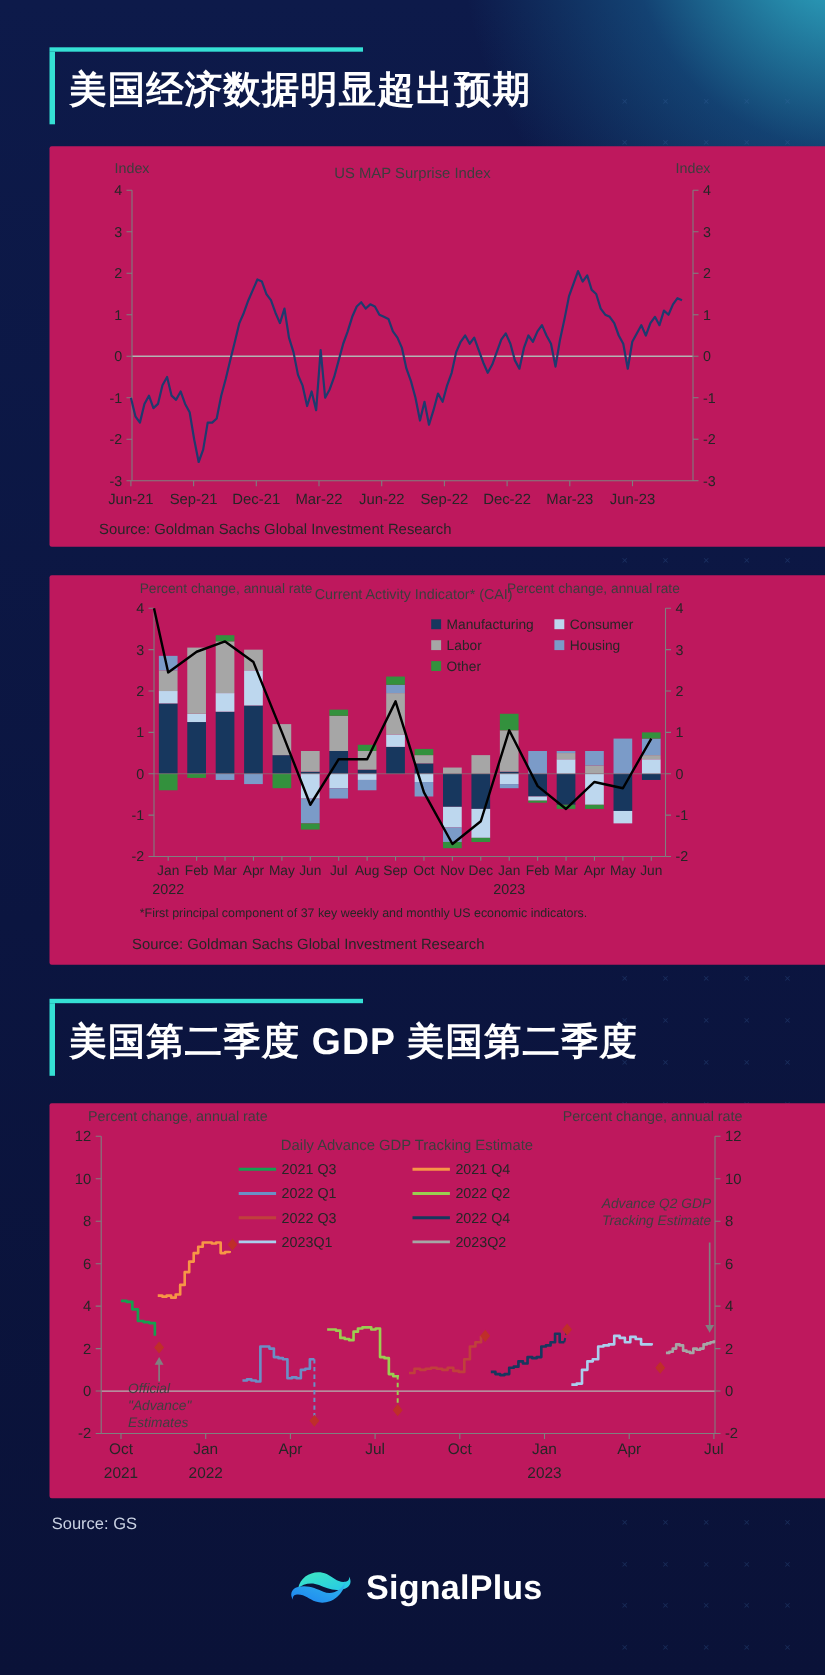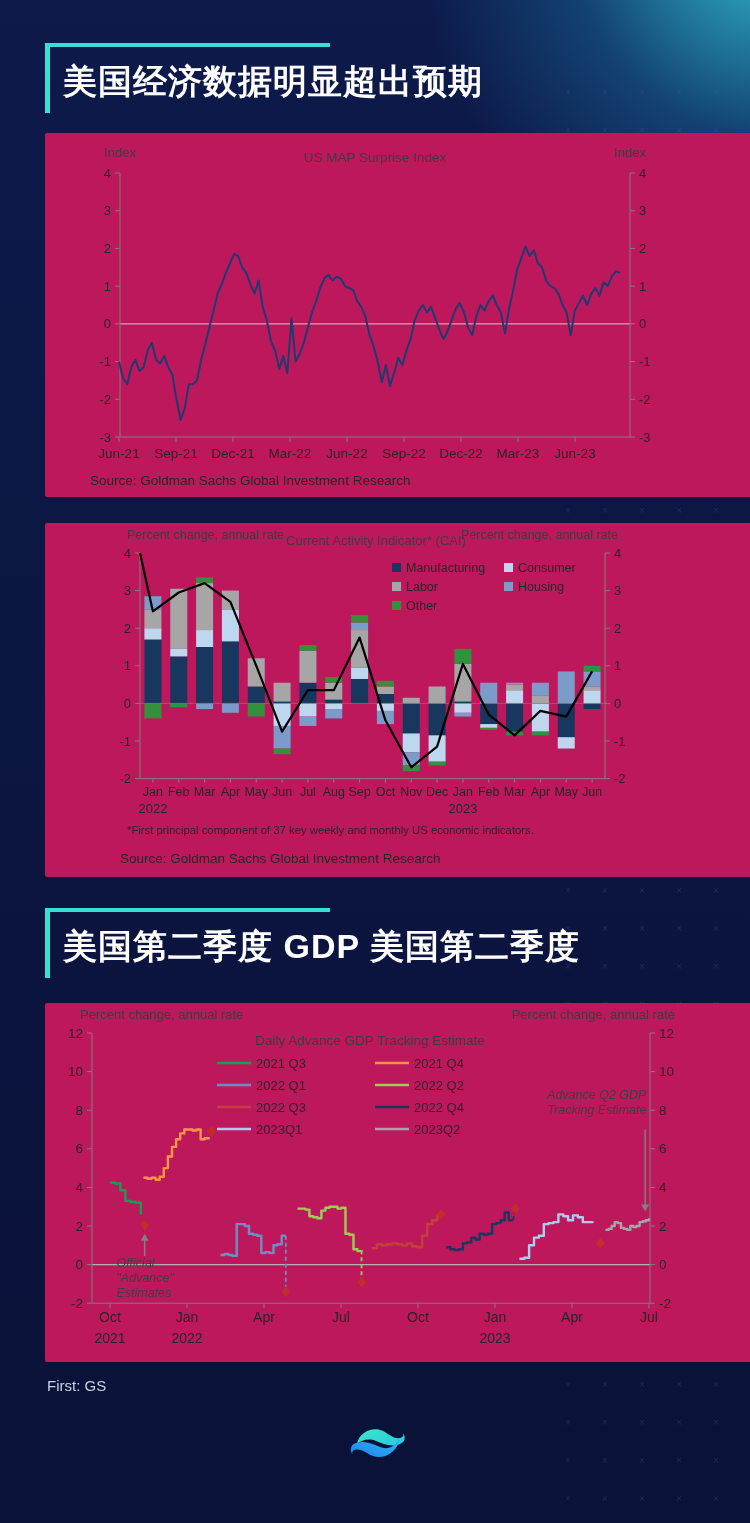--- a/index.html
+++ b/index.html
@@ -568,30 +568,31 @@
       <text x="71.41666666666667" y="294.40999999999997" text-anchor="start" font-size="12.5" font-style="italic" fill="#3f3f3f">Estimates</text>
       <line x1="99.65" y1="252.91500000000002" x2="99.65" y2="236.72000000000003" stroke="#808080" stroke-width="1.5"></line>
       <path d="M99.65 230.72000000000003L95.65 237.72000000000003L103.65 237.72000000000003Z" fill="#808080"></path>
       <text x="601.4333333333333" y="95.62" text-anchor="end" font-size="12.5" font-style="italic" fill="#3f3f3f">Advance Q2 GDP</text>
       <text x="601.4333333333333" y="111.06" text-anchor="end" font-size="12.5" font-style="italic" fill="#3f3f3f">Tracking Estimate</text>
       <line x1="600.1500000000001" y1="126.5" x2="600.1500000000001" y2="202.525" stroke="#808080" stroke-width="1.5"></line>
       <path d="M600.1500000000001 208.525L596.1500000000001 201.525L604.1500000000001 201.525Z" fill="#808080"></path>
     </svg>
 </div>
 
-<div class="src-gs">First: GS</div>
+<div class="src-gs">Source: GS</div>
 
 <div class="logo">
   <svg width="64" height="48" viewBox="0 0 64 48">
     <defs>
       <linearGradient id="lgA" x1="0" y1="0" x2="1" y2="1">
         <stop offset="0" stop-color="#3fe8c0"></stop>
           <stop offset="1" stop-color="#25c8e8"></stop>
       </linearGradient>
       <linearGradient id="lgB" x1="1" y1="0" x2="0" y2="1">
         <stop offset="0" stop-color="#2fb9ec"></stop>
           <stop offset="1" stop-color="#1e82f0"></stop>
       </linearGradient>
     </defs>
     <path d="M14 24 C16 12 30 6 40 11 C46 14 50 19 57 18 C60 17.6 61 15 60 13 C63 17 62 22 57 24 C48 27.5 40 24 33 21 C26 18 18 20 14 24 Z" fill="url(#lgA)"></path>
     <path d="M57 18 C55 32 41 40 30 36 C24 33.8 20 29 13 29.5 C10 29.7 8.6 32 9.6 34.5 C6 30 8 24.5 13 23 C22 20.2 30 24 37 27 C44 30 53 27 57 18 Z" fill="url(#lgB)"></path>
   </svg>
+  <span class="logo-text">SignalPlus</span>
 </div>
 
 </body></html>

